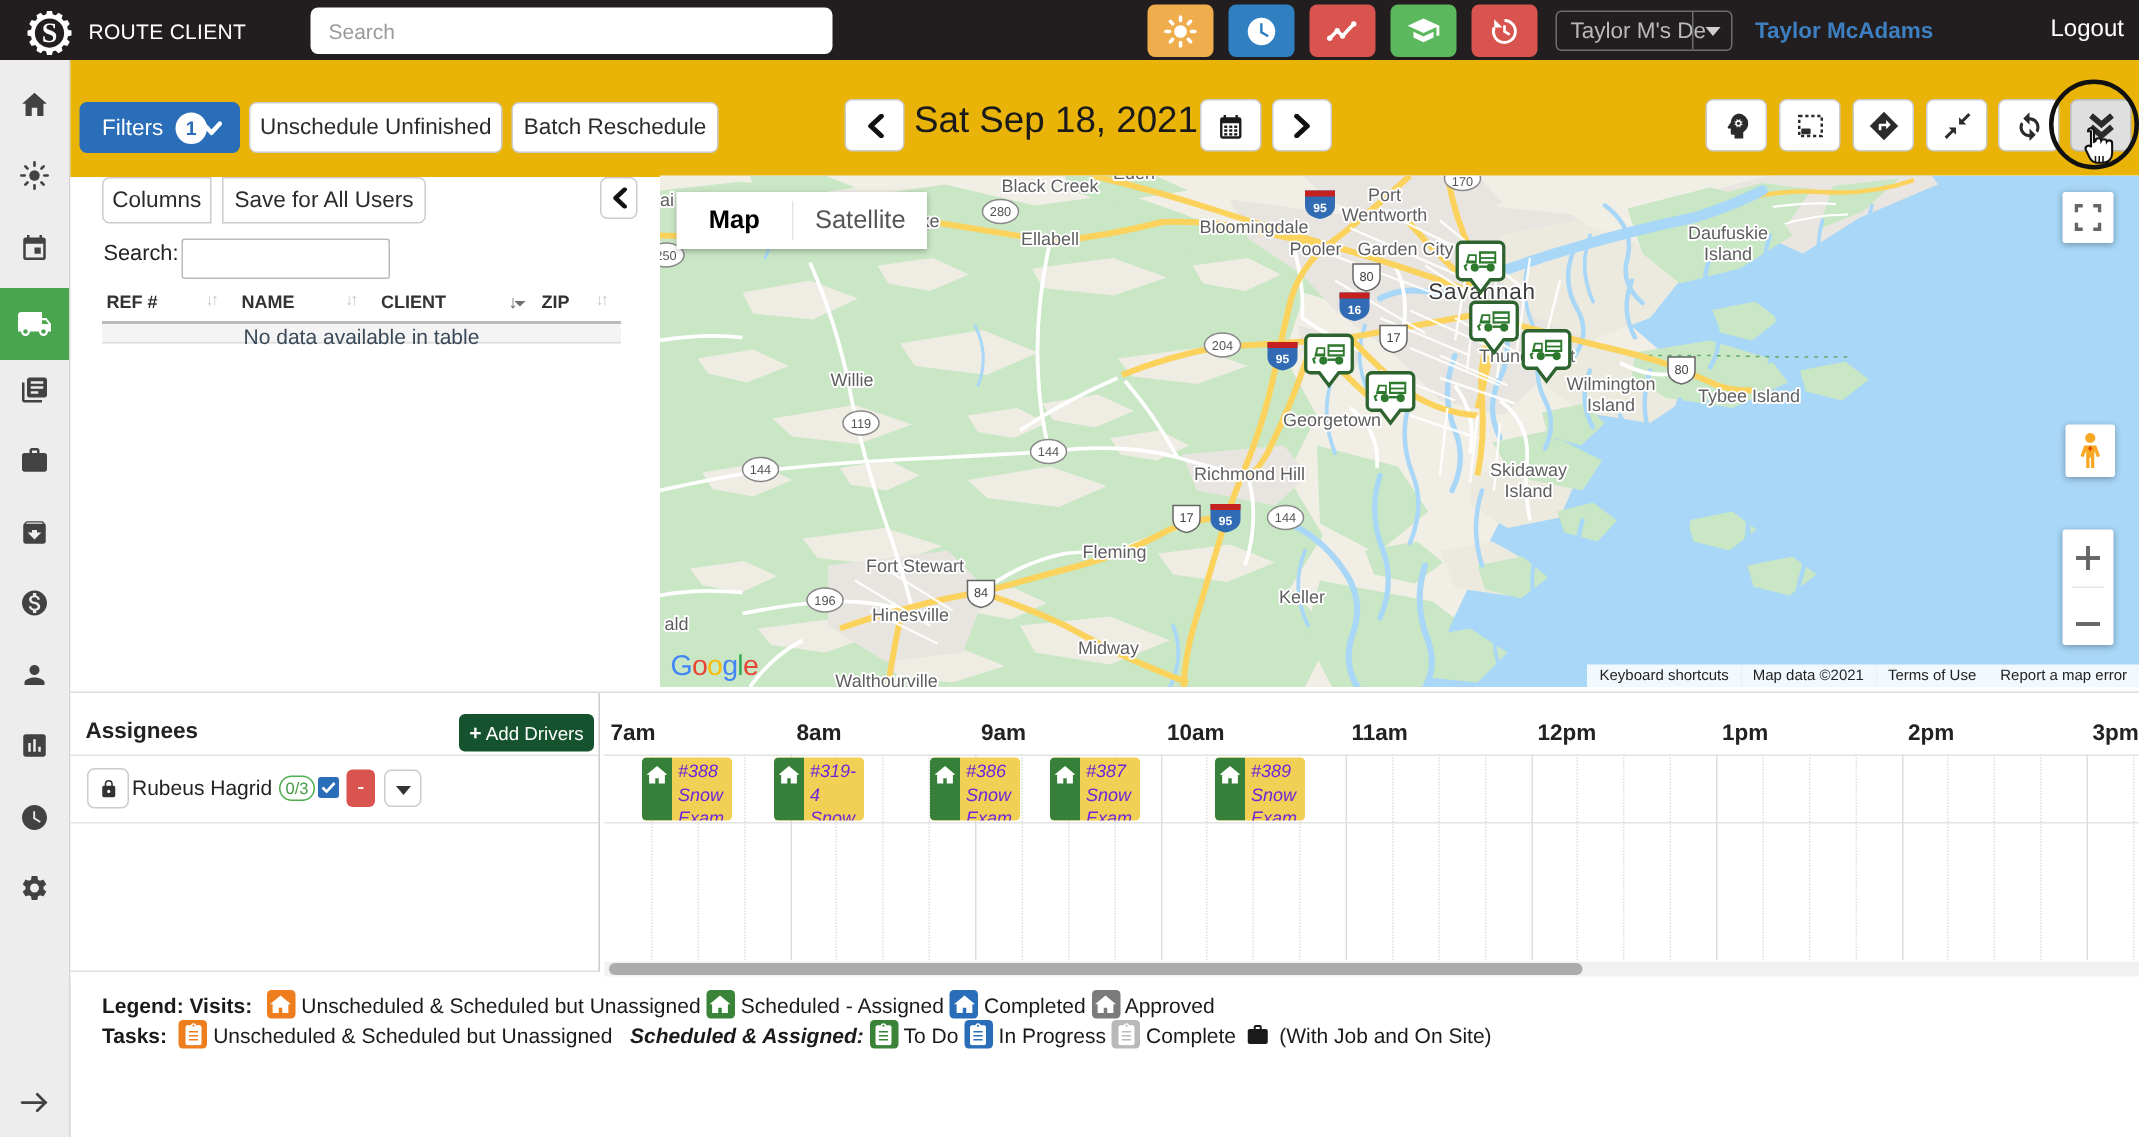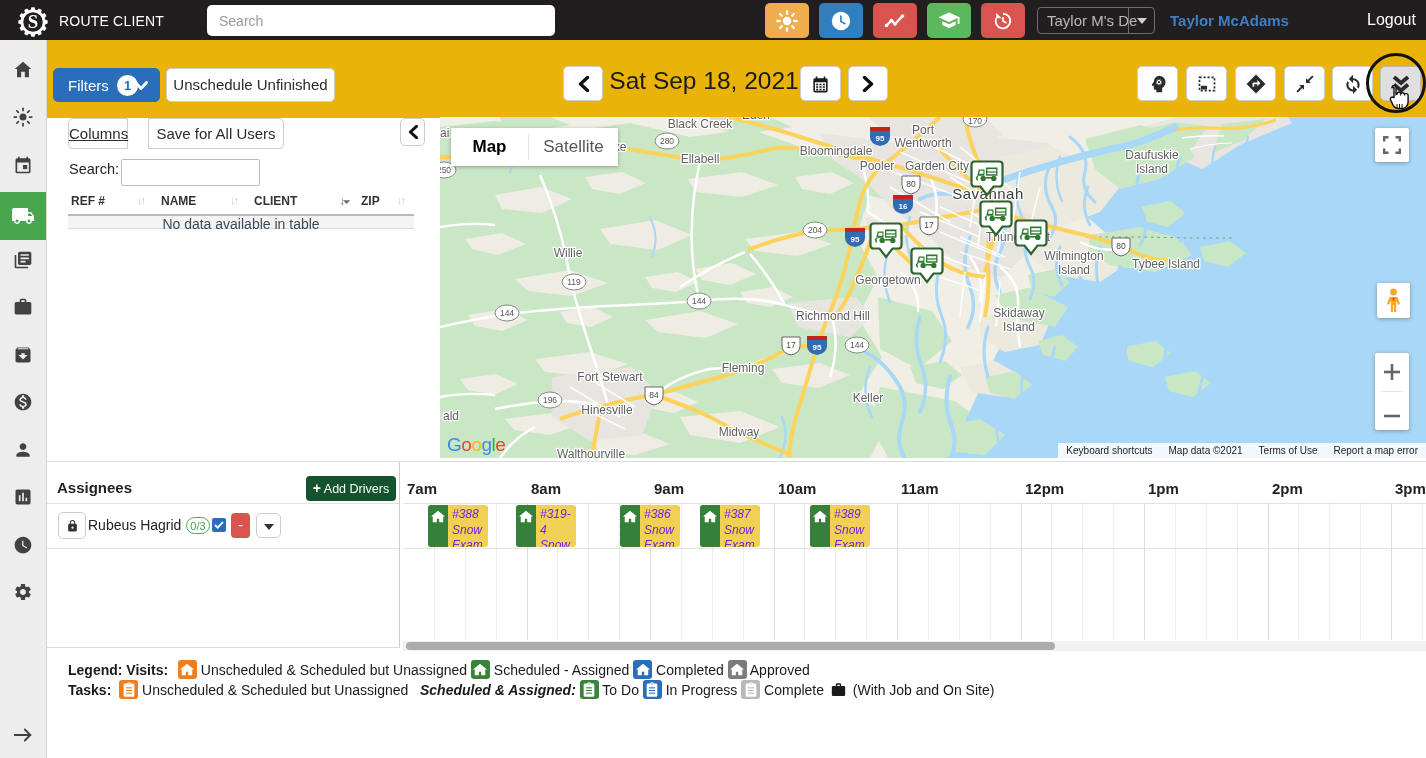--- a/index.html
+++ b/index.html
@@ -43,21 +43,21 @@
 #navNext { left:801px; top:26px; width:40px; height:35px; }
 #calBtn  { left:753px; top:26px; width:41px; height:35px; }
 #dateTitle { position:absolute; left:537px; top:27px; width:240px; text-align:center; font-size:24.5px; color:#1a1a1a; white-space:nowrap; }
 .iconbtn { position:absolute; top:26px; width:41px; height:35px; border:1px solid #ccc; border-radius:5px; background:#fff; }
 .iconbtn svg { position:absolute; left:50%; top:50%; transform:translate(-50%,-50%); }
 #ib6 { background:#e0dfdf; border-color:#bbb; }
 #annCircle { position:absolute; left:1319px; top:13px; width:60px; height:60px; border:3px solid #111;
   border-radius:50%; background:transparent; z-index:60; }
 
 #leftpanel { position:absolute; left:47px; top:118px; width:393px; height:342px; background:#fff; }
-#colBtn { left:21px; top:0px; width:60px; height:31px; line-height:29px; font-size:15px; border-radius:5px 0 0 5px;text-decoration:underline; }
+#colBtn { left:21px; top:0px; width:73px; height:31px; line-height:29px; font-size:15px; border-radius:5px 0 0 5px; }
 #saveBtn { left:101px; top:0px; width:136px; height:31px; line-height:29px; font-size:15px; border-radius:0 5px 5px 0; }
 #collapseBtn { left:353px; top:0px; width:25px; height:28px; }
 #searchLbl { position:absolute; left:22px; top:43px; font-size:14.5px; color:#222; }
 #searchBox { position:absolute; left:74px; top:41px; width:139px; height:27px; border:1px solid #bbb; border-radius:2px; }
 
 #dtable { position:absolute; left:20px; top:76px; width:348px; font-size:12px; color:#333; }
 #dtable .hrow { position:absolute; top:0; height:22px; font-weight:bold; }
 .sorticon { color:#c8c8c8; font-size:11px; letter-spacing:-2px; }
 #nodata { position:absolute; left:21px; top:96px; width:346px; height:15px; background:#f4f4f4;
   border-top:2px solid #bbb; border-bottom:1px solid #ddd; text-align:center; font-size:14px; color:#3b4a58; line-height:16px; }
@@ -224,20 +224,21 @@
 </div>
 <div id="toolbar">
   <div class="btn" id="filtersBtn">
       <span class="lbl">Filters</span>
       <span class="cnt">1</span>
     <svg style="position:absolute; right:11px; top:11px;" width="14" height="12" viewBox="0 0 14 12">
         <path d="M1.5 2.5l5.5 6 5.5-6" stroke="#fff" stroke-width="3" fill="none" stroke-linecap="round" stroke-linejoin="round"></path>
       </svg>
   </div>
   <div class="btn" id="unschedBtn">Unschedule Unfinished</div>
+  <div class="btn" id="batchBtn">Batch Reschedule</div>
   <div class="btn" id="navPrev"><svg style="margin-top:9px;" width="13" height="16" viewBox="0 0 12 16">
         <path d="M10 1.5L3 8l7 6.5" stroke="#111" stroke-width="3.4" fill="none" stroke-linecap="round" stroke-linejoin="round"></path>
       </svg></div>
   <div id="dateTitle">Sat Sep 18, 2021</div>
   <div class="btn" id="calBtn"><svg style="margin-top:8px;" width="19" height="19" viewBox="0 0 24 24" fill="#1a1a1a">
         <path d="M19 4h-1V2h-2v2H8V2H6v2H5a2 2 0 0 0-2 2v14a2 2 0 0 0 2 2h14a2 2 0 0 0 2-2V6a2 2 0 0 0-2-2zm0 16H5V9h14v11z"></path>
         <g fill="#1a1a1a">
           <rect x="6.5" y="11" width="2.6" height="2"></rect>
           <rect x="10.7" y="11" width="2.6" height="2"></rect>
           <rect x="14.9" y="11" width="2.6" height="2"></rect>

